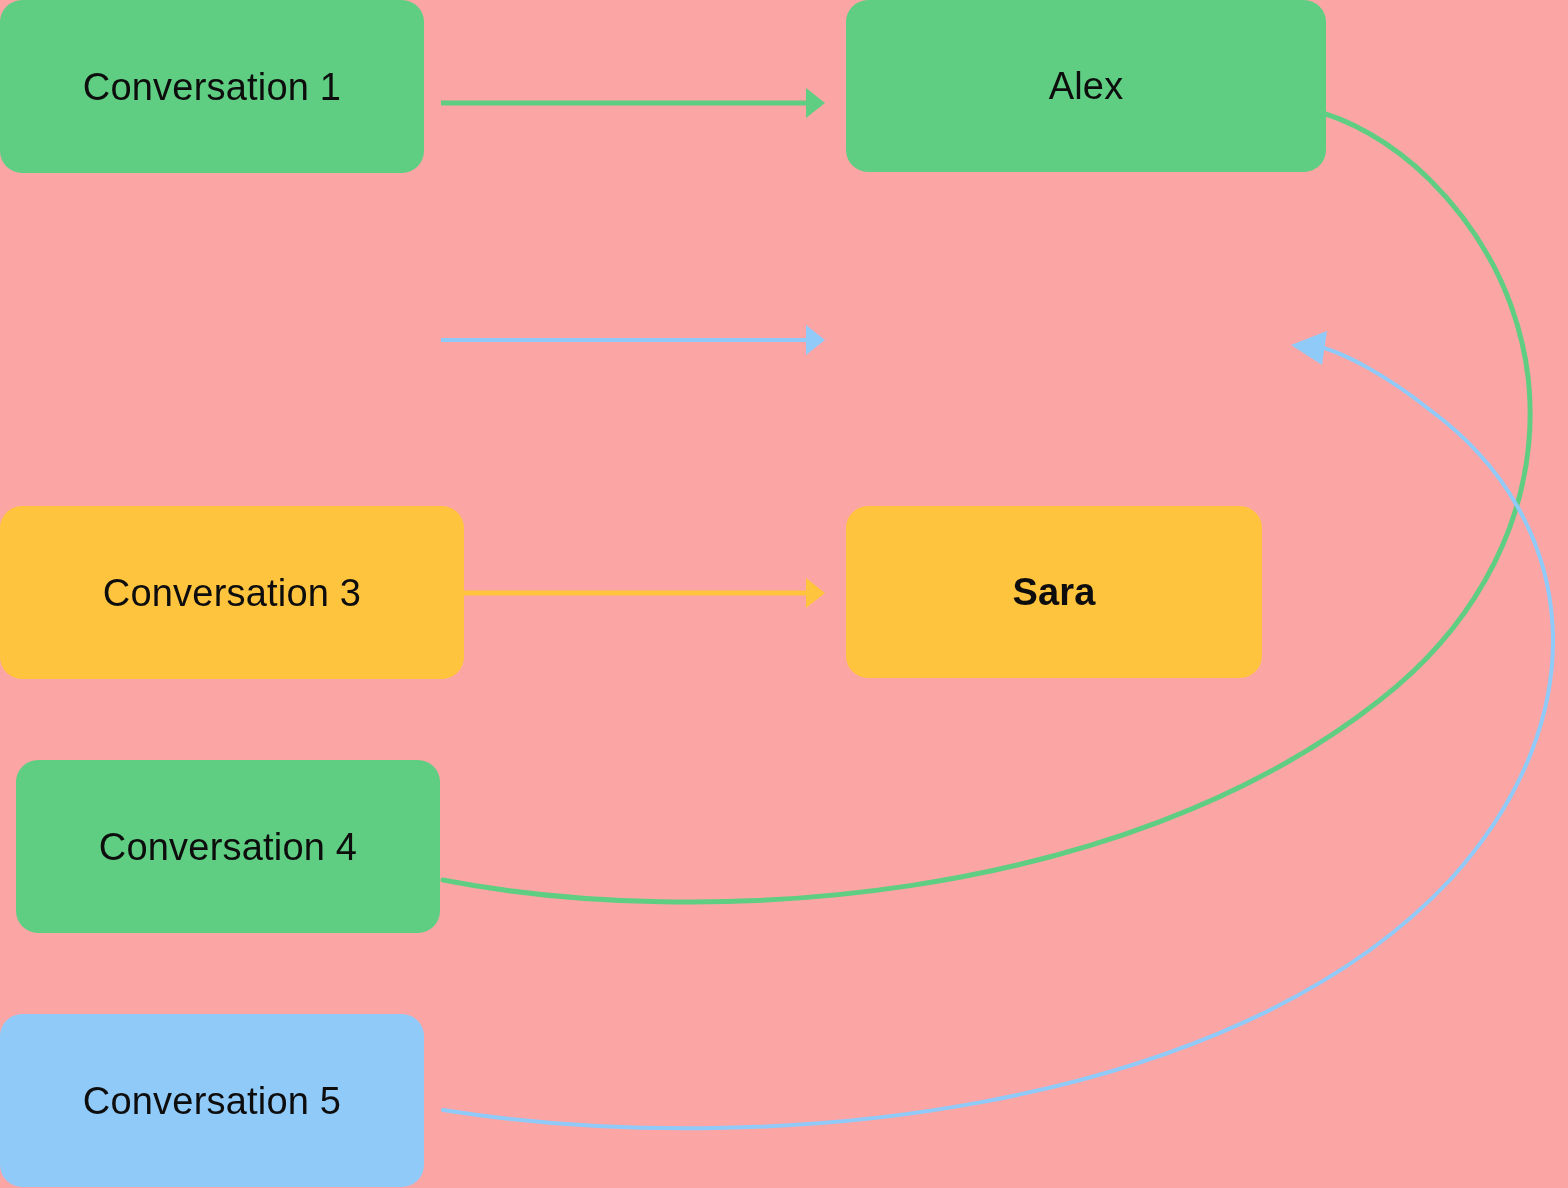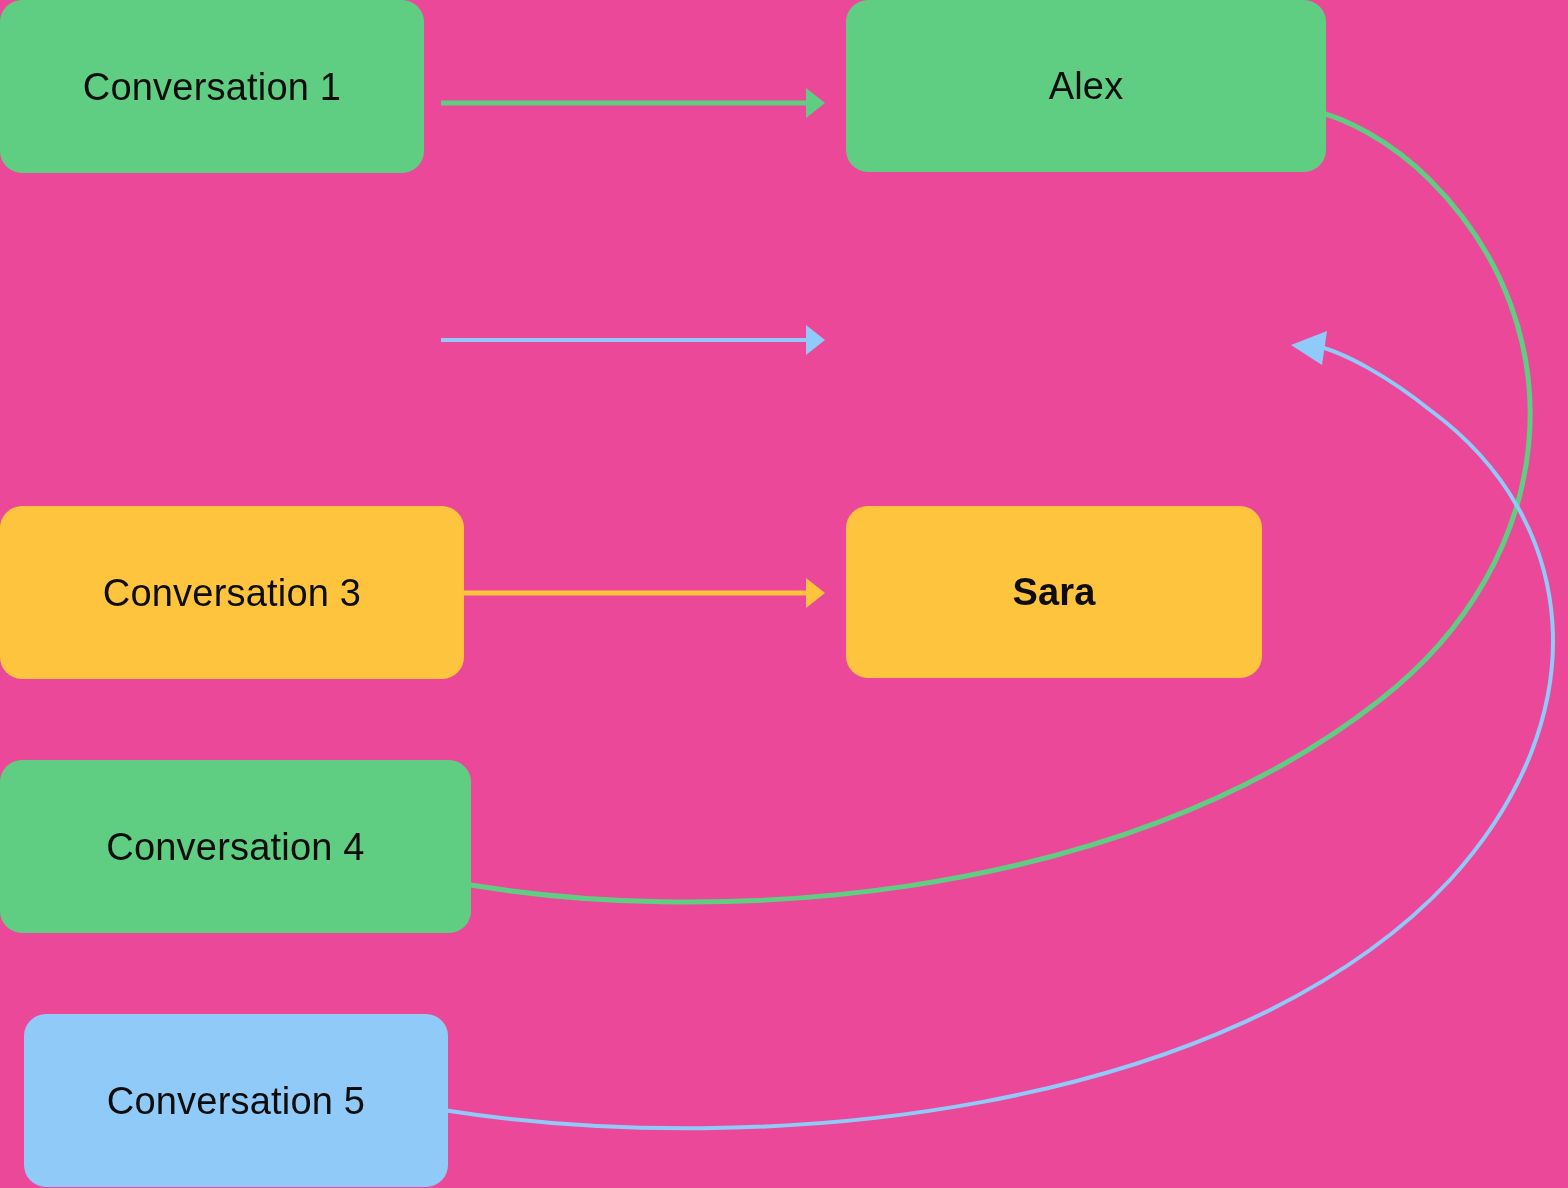--- a/index.html
+++ b/index.html
@@ -4,21 +4,21 @@
 <style>
   html, body {
     margin: 0;
     padding: 0;
     background: #000000;
   }
   #canvas {
     position: relative;
     width: 1568px;
     height: 1188px;
-    background: #ec4899;
+    background: #fca5a5;
     overflow: hidden;
     font-family: "Liberation Sans", "DejaVu Sans", sans-serif;
   }
   .node {
     position: absolute;
     border-radius: 22px;
     display: flex;
     align-items: center;
     justify-content: center;
     box-sizing: border-box;
@@ -82,25 +82,25 @@
 
   <div class="node" style="left:0px; top:0px; width:424px; height:173px; background:#5FCE82;">
     <span class="node-label">Conversation 1</span>
   </div>
 
 
   <div class="node" style="left:0px; top:506px; width:464px; height:173px; background:#FFC43D;">
     <span class="node-label">Conversation 3</span>
   </div>
 
-  <div class="node" style="left:0px; top:760px; width:471px; height:173px; background:#5FCE82;">
+  <div class="node" style="left:16px; top:760px; width:424px; height:173px; background:#5FCE82;">
     <span class="node-label">Conversation 4</span>
   </div>
 
-  <div class="node" style="left:0px; top:1014px; width:424px; height:173px; background:#90CAF9;margin-left:24px;">
+  <div class="node" style="left:0px; top:1014px; width:424px; height:173px; background:#90CAF9;">
     <span class="node-label">Conversation 5</span>
   </div>
 
   <div class="node" style="left:846px; top:0px; width:480px; height:172px; background:#5FCE82;">
     <span class="node-label">Alex</span>
   </div>
 
 
   <div class="node" style="left:846px; top:506px; width:416px; height:172px; background:#FFC43D;font-weight:bold;">
     <span class="node-label">Sara</span>

